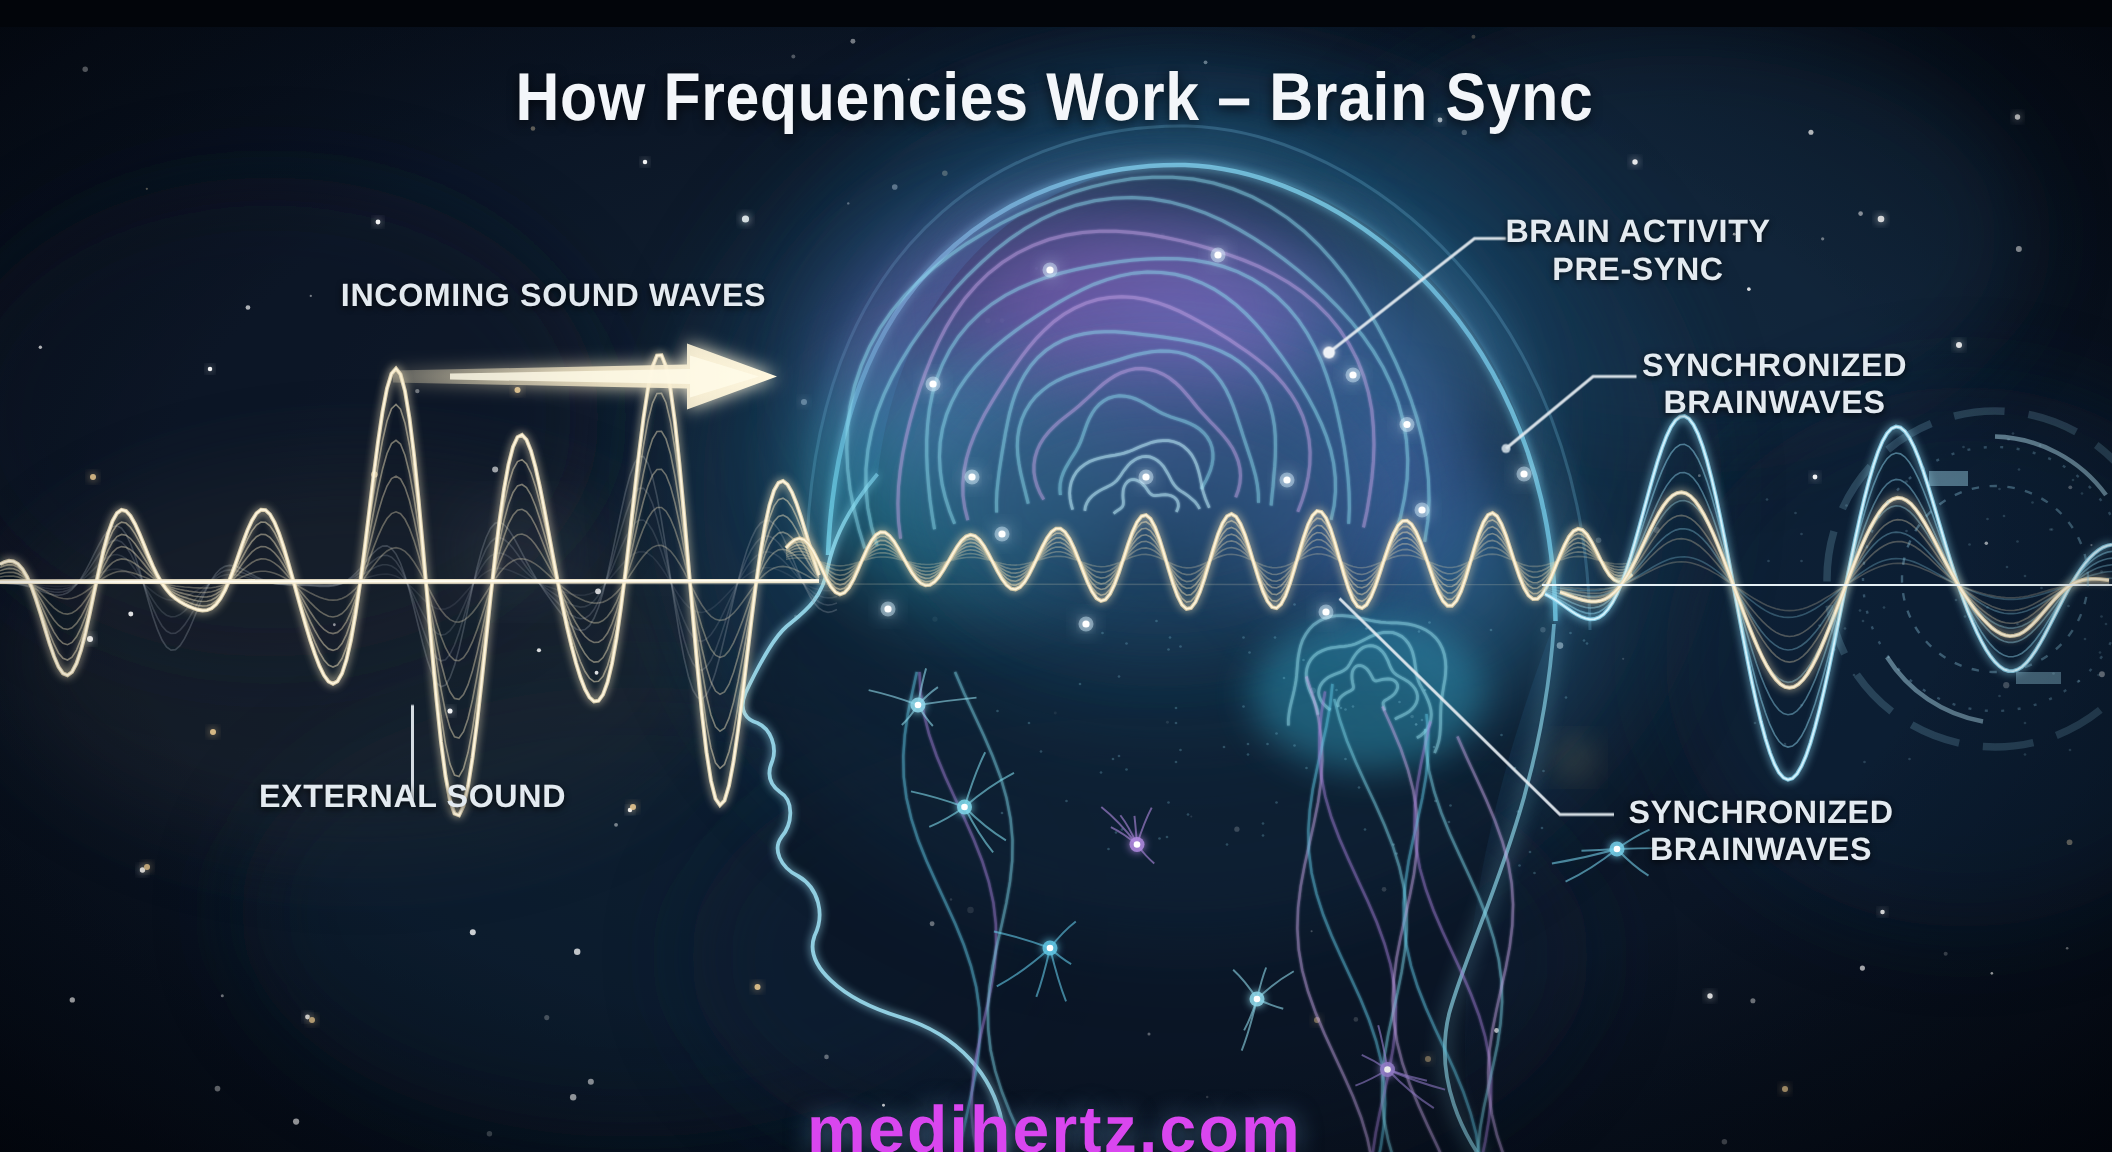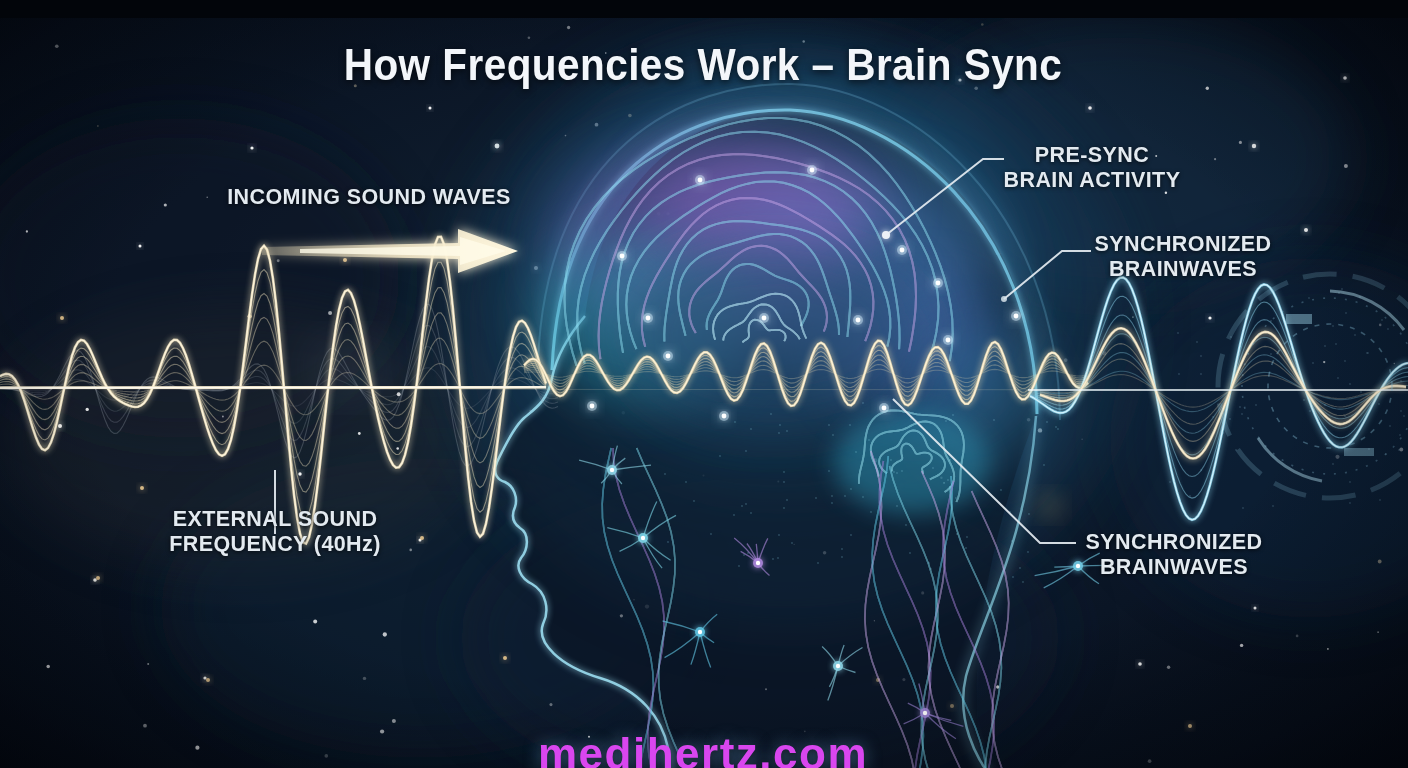--- a/index.html
+++ b/index.html
@@ -564,34 +564,33 @@
   </g>
 </svg>
 
 <div class="title">How Frequencies Work – Brain Sync</div>
 
 <div class="label" style="left:369px;top:180px;">
   <span class="line">INCOMING SOUND WAVES</span>
 </div>
 
 <div class="label" style="left:1092px;top:150px;">
+  <span class="line">BRAIN ACTIVITY</span>
   <span class="line">PRE-SYNC</span>
-  <span class="line">BRAIN ACTIVITY</span>
 </div>
 
 <div class="label" style="left:1183px;top:239px;">
   <span class="line">SYNCHRONIZED</span>
   <span class="line">BRAINWAVES</span>
 </div>
 
 <div class="label" style="left:1174px;top:537px;">
   <span class="line">SYNCHRONIZED</span>
   <span class="line">BRAINWAVES</span>
 </div>
 
 <div class="label" style="left:275px;top:514px;">
   <span class="line">EXTERNAL SOUND</span>
-  <span class="line">FREQUENCY (40Hz)</span>
 </div>
 
 <div class="watermark">medihertz.com</div>
 
 </div>
 
 </body></html>

